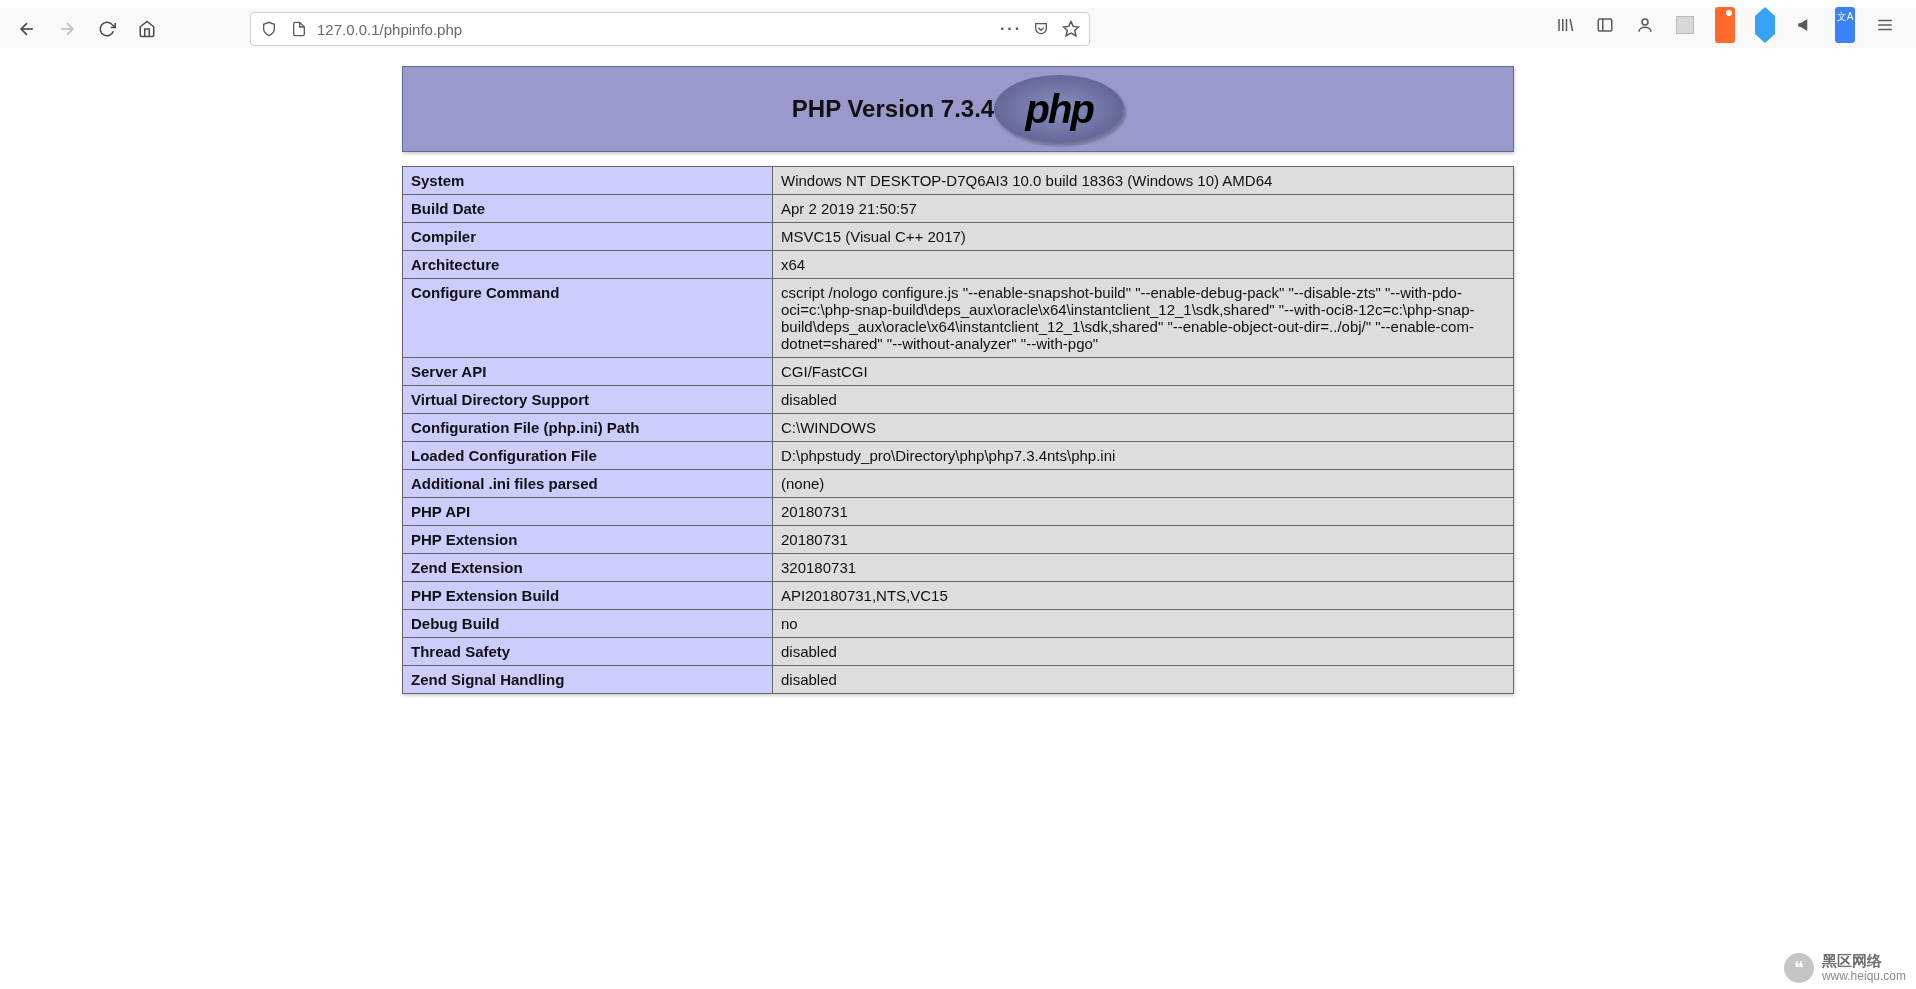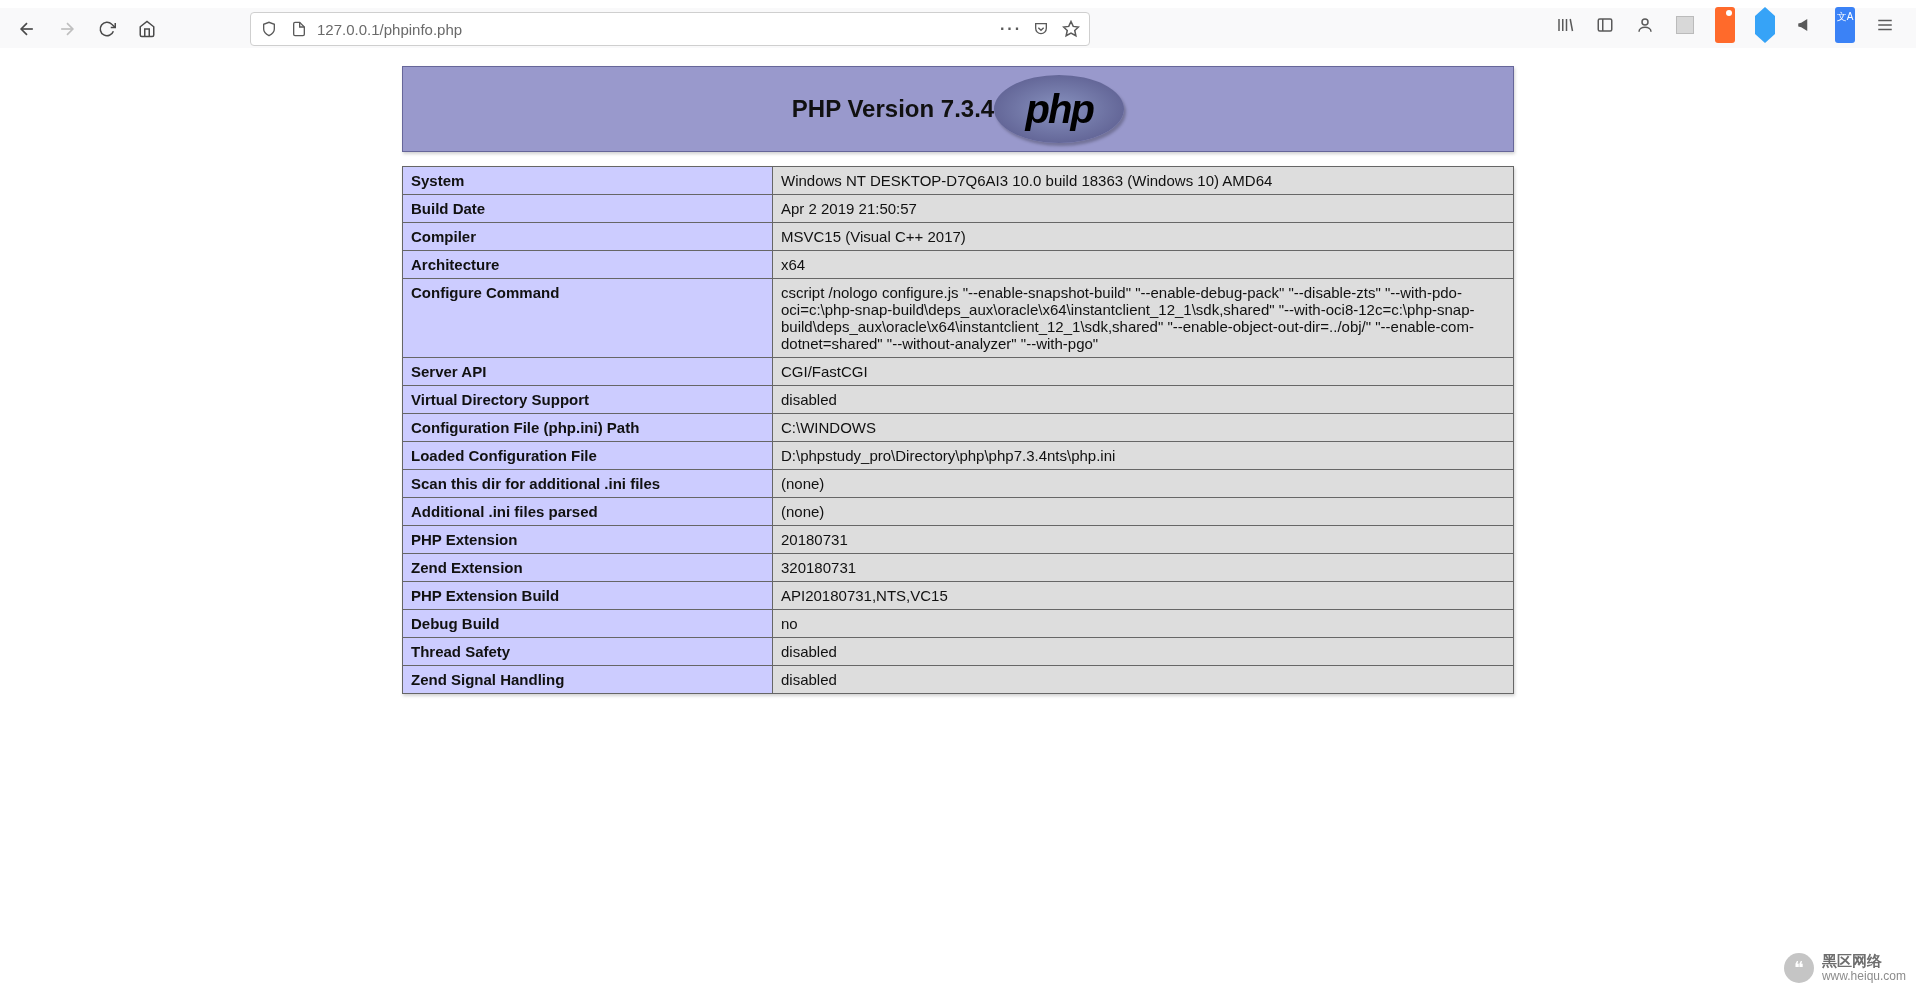--- a/index.html
+++ b/index.html
@@ -264,26 +264,26 @@
           </tr>
           <tr>
             <td class="k">Configuration File (php.ini) Path</td>
             <td class="v">C:\WINDOWS</td>
           </tr>
           <tr>
             <td class="k">Loaded Configuration File</td>
             <td class="v">D:\phpstudy_pro\Directory\php\php7.3.4nts\php.ini</td>
           </tr>
           <tr>
-            <td class="k">Scan this dir for additional .ini files</td>
-            <td class="v">(none)</td>
-          </tr>
-          <tr>
             <td class="k">Additional .ini files parsed</td>
             <td class="v">(none)</td>
+          </tr>
+          <tr>
+            <td class="k">PHP API</td>
+            <td class="v">20180731</td>
           </tr>
           <tr>
             <td class="k">PHP Extension</td>
             <td class="v">20180731</td>
           </tr>
           <tr>
             <td class="k">Zend Extension</td>
             <td class="v">320180731</td>
           </tr>
           <tr>

